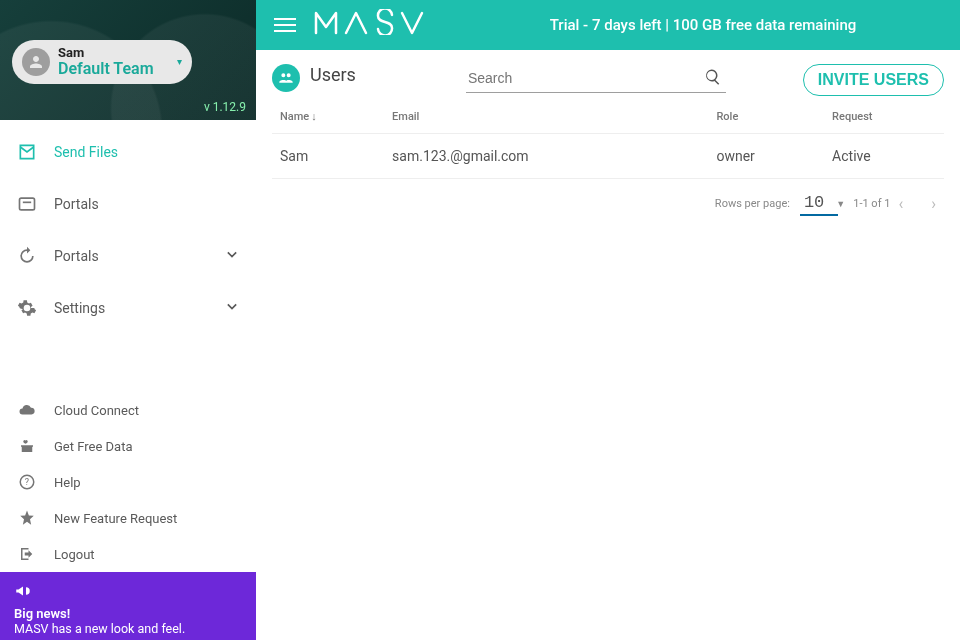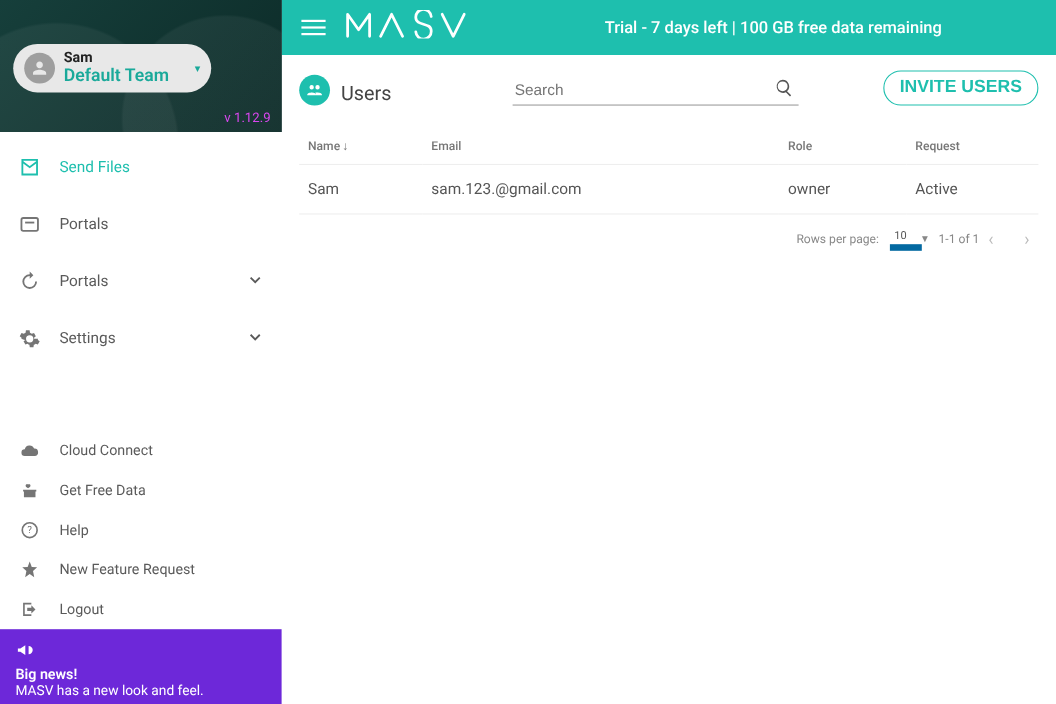--- a/index.html
+++ b/index.html
@@ -13,21 +13,21 @@
       radial-gradient(circle at 20% 110%, rgba(255,255,255,0.05) 0 45%, transparent 46%),
       linear-gradient(135deg, #163f3b 0%, #0c2a27 100%);
     }
     .user-pill { position: relative; background: #e8e8e8; border-radius: 999px; display: flex; align-items: center; padding: 6px 10px; width: 180px; margin-top: 30px; }
     .avatar { width: 28px; height: 28px; border-radius: 50%; background: #9e9e9e; display: flex; align-items: center; justify-content: center; margin-right: 8px; }
     .avatar svg { width: 18px; height: 18px; fill: #e8e8e8; }
     .user-pill .text { display: flex; flex-direction: column; line-height: 1.1; }
     .user-name { font-weight: 700; font-size: 13px; color: #222; }
     .user-team { font-size: 16px; font-weight: 600; color: #1aa99a; }
     .pill-caret { margin-left: auto; color:#1aa99a; font-size:10px; }
-    .version { position: absolute; right: 10px; bottom: 6px; font-size: 12px; color: #d946ef; }
+    .version { position: absolute; right: 10px; bottom: 6px; font-size: 12px; color: #86efac; }
 
     .nav { padding-top: 6px; background: #fff; }
     .nav-item { display: flex; align-items: center; height: 52px; padding: 0 14px; color: #5a5a5a; cursor: pointer; }
     .nav-item .icon { width: 26px; display:flex; align-items:center; justify-content:center; margin-right: 14px; }
     .nav-item .label { font-size: 14px; }
     .nav-item.active { color: #1ebfae; }
     .nav-item .chev { margin-left:auto; color:#5a5a5a; }
     .nav svg { width: 20px; height:20px; }
     .nav-item.active svg { fill:#1ebfae; stroke:#1ebfae; }
     .nav-item svg { fill:#757575; }
@@ -45,37 +45,37 @@
 
     
     .main { flex: 1 1 auto; display: flex; flex-direction: column; height: 640px; }
     .topbar { background: #1ebfae; color: #fff; height: 50px; display: flex; align-items: center; padding: 0 18px; }
     .hamburger { width: 22px; height:22px; cursor: pointer; margin-right: 18px; }
     .hamburger div { height:2px; background:#fff; margin:4px 0; }
     .brand { font-weight: 400; font-size: 28px; letter-spacing: 10px; font-family: Arial, sans-serif; }
     .trial { flex:1; text-align:center; font-size: 15px; font-weight:500; padding-left:40px; }
 
     .page { padding: 14px 16px; flex:1; overflow:auto; }
-    .page-header { display:flex; align-items:flex-end; margin-bottom: 20px; }
+    .page-header { display:flex; align-items:flex-start; margin-bottom: 4px; }
     .users-badge { width: 28px; height:28px; border-radius:50%; background:#1ebfae; display:flex;align-items:center;justify-content:center; margin-right:10px; }
     .users-badge svg { width:16px;height:16px;fill:#fff; }
     .page-title { font-size: 18px; color:#444; }
     .search-wrap { margin-left: 110px; flex:0 0 260px; position:relative; }
     .search-wrap input { border:none; border-bottom:1px solid #9e9e9e; width:100%; font-size:14px; padding:6px 28px 6px 2px; outline:none; color:#555; }
     .search-wrap .search-icon { position:absolute; right:4px; top:4px; width:18px;height:18px; fill:#555; }
     .invite-btn { margin-left:auto; border:1px solid #1ebfae; color:#1ebfae; background:#fff; border-radius:999px; padding:6px 14px; font-size:16px; font-weight:600; cursor:pointer; }
 
     table { width:100%; border-collapse: collapse; }
     th { text-align:left; font-size:11px; color:#777; font-weight:500; padding: 10px 8px; border-bottom:1px solid #eee; }
     th.sorted .sort-arrow { font-size:11px; margin-left:2px; }
     td { font-size:14px; color:#555; padding:14px 8px; border-bottom:1px solid #eee; }
 
     .table-footer { display:flex; justify-content:flex-end; align-items:center; font-size:11px; color:#888; padding:12px 8px; gap:8px; }
     .rpp { display:flex; align-items:center; gap:10px; }
-    .rpp-select { border:none; border-bottom:6px solid #0369a1; font-size:10px; color:#555; padding:2px 14px 2px 4px; background:transparent; position:relative; }
+    .rpp-select { border:none; border-bottom:2px solid #0369a1; font-size:17px; color:#555; padding:2px 14px 2px 4px; background:transparent; position:relative;font-family:Liberation Mono, monospace; }
     .rpp-caret { font-size:9px; color:#888; margin-left:-12px; pointer-events:none; }
     .pager { display:flex; align-items:center; gap:28px; }
     .pager .arrow { color:#bbb; cursor:pointer; font-size:16px; }
   </style>
 </head>
 <body>
 
 <aside class="sidebar">
   <div class="sidebar-top">
     <div class="sidebar-top-bg"></div>

